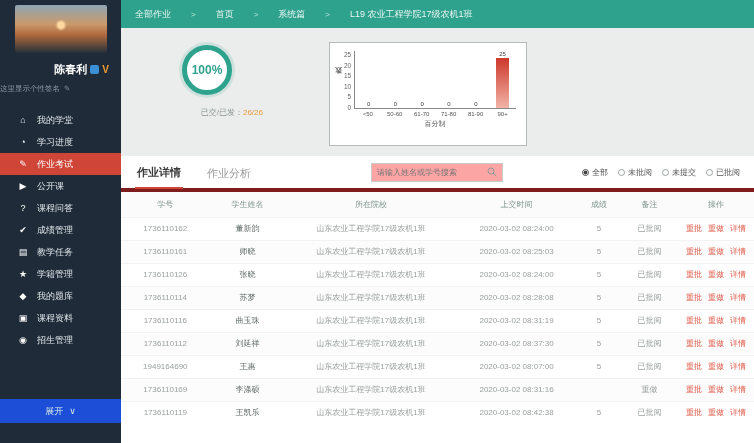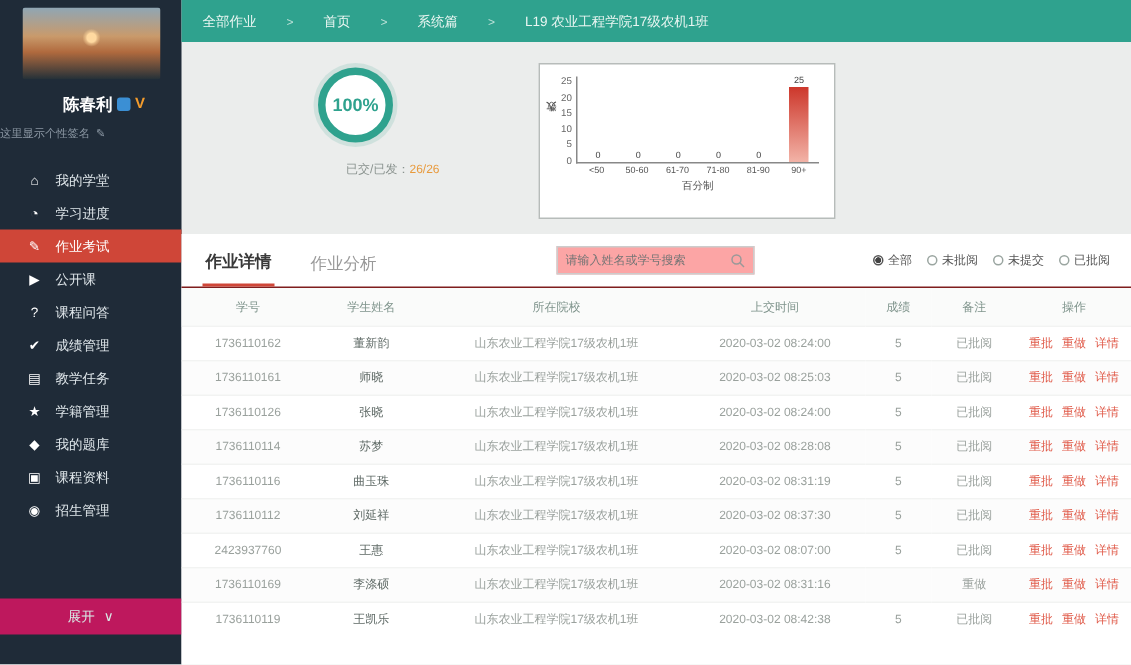--- a/index.html
+++ b/index.html
@@ -6,38 +6,38 @@
   * { box-sizing: border-box; margin: 0; padding: 0; }
   html,body { width:754px; height:443px; overflow:hidden; }
   body { font-family:"Liberation Sans","DejaVu Sans",sans-serif; display:flex; background:#ebedec; }
 
   
   .sidebar { width:121px; flex-shrink:0; background:#1f2b38; color:#fff; display:flex; flex-direction:column; }
   .photo { width:92px; height:48px; margin:5px auto 0; border-radius:2px;
     background:
       radial-gradient(circle at 50% 42%, #ffd9a0 0 3px, rgba(255,217,160,.55) 4px, transparent 6px),
       linear-gradient(to bottom,#8fa6b5 0%,#c99a6b 40%,#b06a3e 62%,#233038 100%); }
-  .name-row { display:flex; align-items:center; gap:3px; margin-top:9px;padding-left:42px; }
+  .name-row { display:flex; justify-content:center; align-items:center; gap:3px; margin-top:9px;padding-left:42px; }
   .pname { font-size:11px; font-weight:bold; color:#fff; }
   .badge-blue { width:9px; height:9px; background:#3b8fd4; border-radius:2px; display:inline-block; }
   .badge-v { color:#f39c2c; font-weight:bold; font-size:10px; }
   .signature { text-align:center; font-size:7.5px; color:#8b97a3; margin-top:7px; display:flex; gap:4px; }
   .menu { margin-top:15px; }
   .menu-item { height:22px; display:flex; align-items:center; padding-left:16px; font-size:9px; color:#dfe6ea; cursor:pointer; }
   .menu-item.active { background:#cf4638; color:#fff; }
   .mi-icon { width:14px; text-align:center; margin-right:7px; font-size:9px; color:#fff; }
-  .expand { margin-top:auto; margin-bottom:20px; height:24px; background:#be185d; display:flex; align-items:center; justify-content:center; gap:6px; font-size:9px; color:#d8ece7; cursor:pointer; }
+  .expand { margin-top:auto; margin-bottom:20px; height:24px; background:#1d4ed8; display:flex; align-items:center; justify-content:center; gap:6px; font-size:9px; color:#d8ece7; cursor:pointer; }
 
   
   .main { flex:1; display:flex; flex-direction:column; min-width:0; }
   .topbar { height:28px; background:#2fa28e; display:flex; align-items:center; padding-left:14px; gap:20px; flex-shrink:0; }
   .crumb { font-size:9px; color:#eaf6f2; cursor:pointer; }
   .crumb-sep { font-size:8px; color:#bfe3da; }
 
-  .summary { display:flex; align-items:flex-start; padding:14px 0 0 60px; height:128px; flex-shrink:0; }
+  .summary { display:flex; align-items:flex-start; padding:14px 0 0 30px; height:128px; flex-shrink:0; }
   .progress-block { width:112px; text-align:center; }
   .ring { width:50px; height:50px; border:5px solid #2fa28e; border-radius:50%; margin:3px auto 0;
           display:flex; align-items:center; justify-content:center; background:#fff;
           box-shadow:0 0 0 3px rgba(47,162,142,.15); }
   .ring span { color:#2fa28e; font-size:12px; font-weight:bold; }
   .submitted { margin-top:12px; font-size:8px; color:#8a938f;text-align:right; }
   .submitted .val { color:#e89a3c; }
 
   .chart { margin-left:66px; width:198px; height:104px; background:#fff; border:1px solid #b7bcba;
            padding:8px 10px 3px 4px; display:flex; font-size:7px; }
@@ -49,21 +49,21 @@
   .plot { height:58px; border-left:1px solid #888; border-bottom:1px solid #888;
           display:flex; align-items:flex-end; justify-content:space-around; }
   .bar-slot { display:flex; flex-direction:column; align-items:center; justify-content:flex-end; height:100%; flex:1; }
   .bar-val { font-size:6px; color:#444; margin-bottom:1px; }
   .bar { width:13px; background:linear-gradient(to top,#f2b3a7,#cd372b); }
   .cats { display:flex; justify-content:space-around; color:#555; font-size:6px; margin-top:2px; }
   .cat { flex:1; text-align:center; }
   .xlabel { text-align:center; color:#555; font-size:7px; margin-top:2px; }
 
   .panel { background:#fff; flex:1; display:flex; flex-direction:column; min-height:0; }
-  .tabs-row { display:flex; align-items:center; height:36px; padding:0 14px; border-bottom:1px solid #7f1d1d; flex-shrink:0; }
+  .tabs-row { display:flex; align-items:center; height:36px; padding:0 14px; border-bottom:4px solid #7f1d1d; flex-shrink:0; }
   .tab { font-size:11px; color:#999; margin-right:22px; padding:10px 2px 7px; cursor:pointer; }
   .tab.active { color:#3a3a3a; font-weight:bold; border-bottom:2px solid #cf4638; }
   .searchbox { margin-left:96px; width:132px; height:19px; border:1px solid #ccc; display:flex; align-items:center; padding:0 5px; background:#fca5a5; }
   .searchbox input { border:0; outline:0; flex:1; font-size:8px; color:#666; min-width:0; font-family:inherit; background:transparent; }
   .filters { margin-left:auto; display:flex; align-items:center; gap:10px; font-size:8px; color:#555;justify-content:center; }
   .filter { display:flex; align-items:center; gap:3px; cursor:pointer; }
   .radio { width:7px; height:7px; border:1px solid #9aa5a0; border-radius:50%; display:inline-block; background:#fff; }
   .filter.checked .radio { border-color:#555; background:radial-gradient(circle,#444 0 1.8px,#fff 2.2px); }
 
   .tablewrap { flex:1; overflow:hidden; }
@@ -314,21 +314,21 @@
             <tr>
               <td class="id-cell">1736110112</td>
               <td class="name-cell">刘延祥</td>
               <td class="college-cell">山东农业工程学院17级农机1班</td>
               <td class="time-cell">2020-03-02 08:37:30</td>
               <td class="score-cell">5</td>
               <td class="note-cell">已批阅</td>
               <td class="actions-cell"><a class="action-link">重批</a><a class="action-link">重做</a><a class="action-link">详情</a></td>
             </tr>
             <tr>
-              <td class="id-cell">2423937760</td>
+              <td class="id-cell">1949164690</td>
               <td class="name-cell">王惠</td>
               <td class="college-cell">山东农业工程学院17级农机1班</td>
               <td class="time-cell">2020-03-02 08:07:00</td>
               <td class="score-cell">5</td>
               <td class="note-cell">已批阅</td>
               <td class="actions-cell"><a class="action-link">重批</a><a class="action-link">重做</a><a class="action-link">详情</a></td>
             </tr>
             <tr>
               <td class="id-cell">1736110169</td>
               <td class="name-cell">李涤硕</td>

